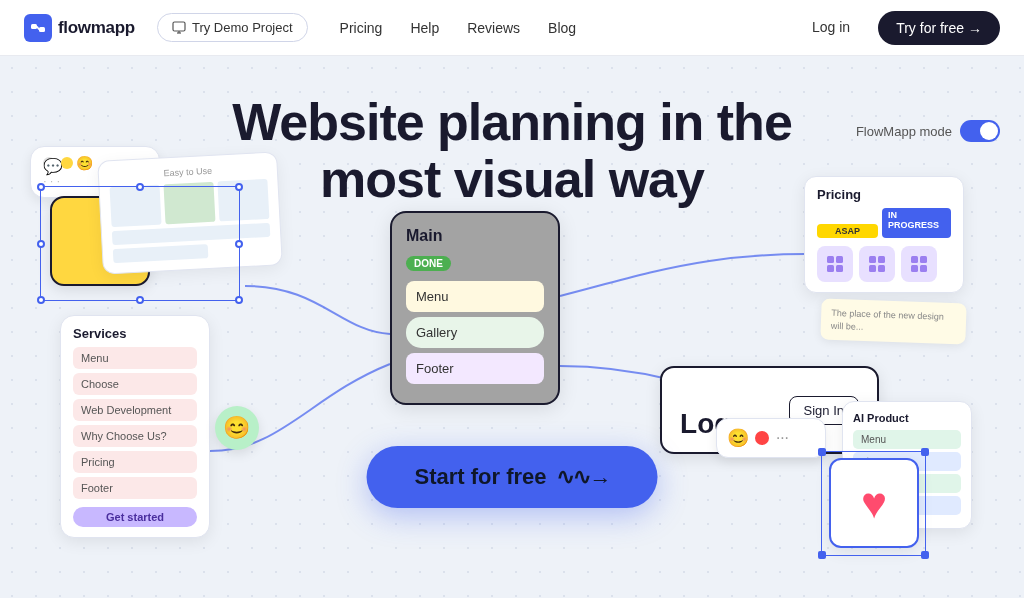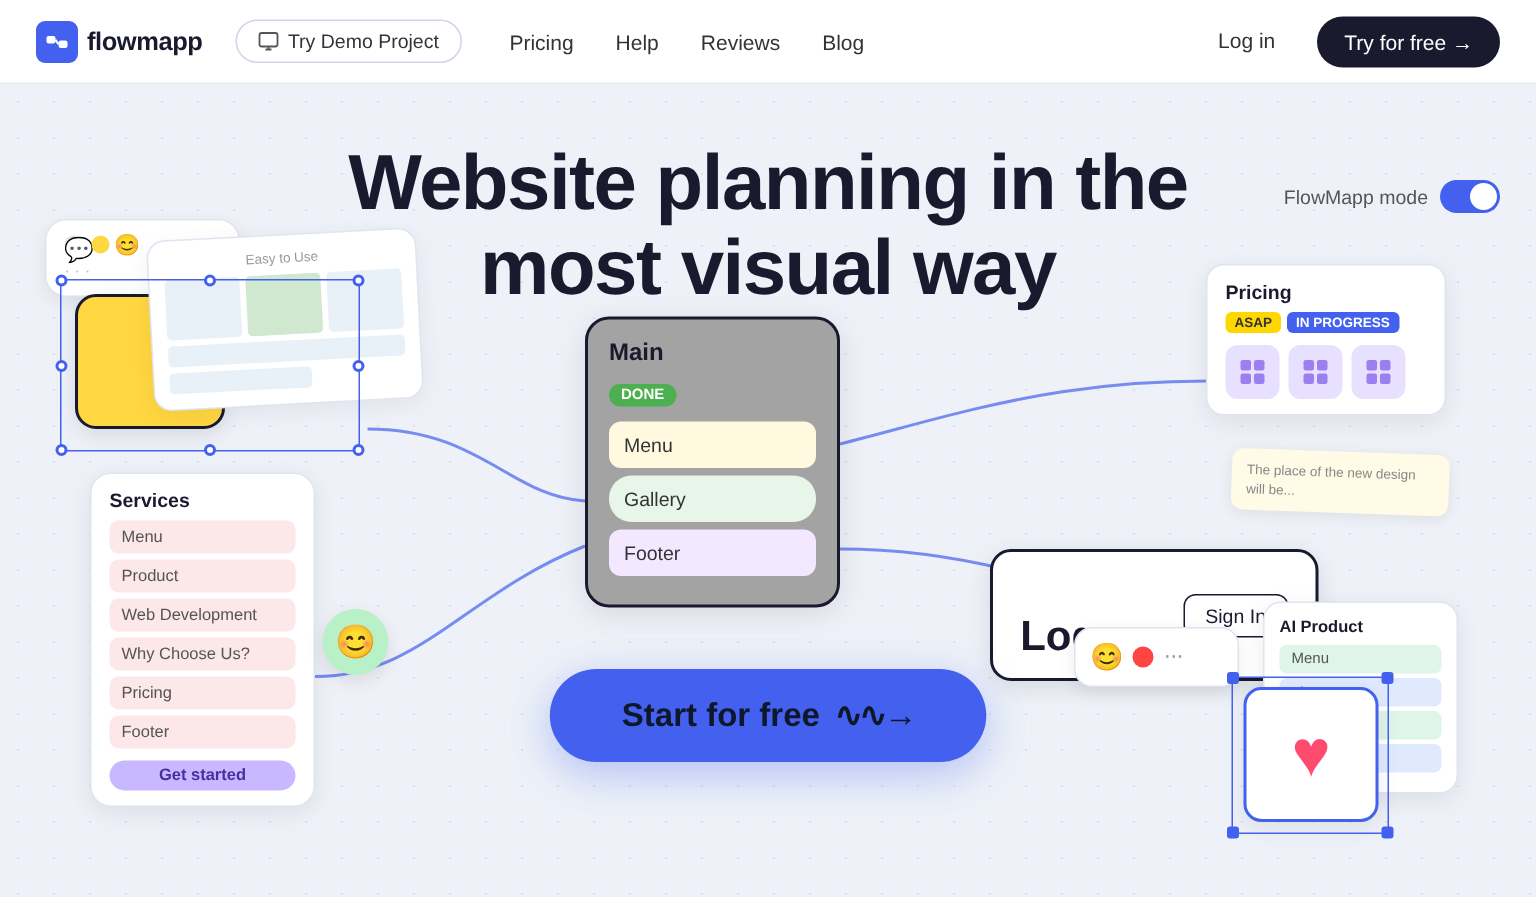--- a/index.html
+++ b/index.html
@@ -303,22 +303,23 @@
     .pricing-badges {
       display: flex;
       gap: 4px;
       margin-bottom: 8px;
     }
     .badge-asap {
       background: #ffd700;
       color: #333;
       font-size: 9px;
       font-weight: 700;
-      padding: 2px 6px;
+      padding: 2px 18px;
       border-radius: 4px;
+      margin-top: 16px;
     }
     .badge-inprogress {
       background: #4361ee;
       color: #fff;
       font-size: 9px;
       font-weight: 700;
       padding: 2px 6px;
       border-radius: 4px;
     }
     .pricing-icons-row {
@@ -670,21 +671,21 @@
         <div style="width:50px;height:40px;background:#e8f0f8;border-radius:3px;"></div>
       </div>
       <div class="wf-row"></div>
       <div class="wf-row-half"></div>
     </div>
   </div>
 
   <div class="card services-card">
     <div class="services-title">Services</div>
     <div class="services-item">Menu</div>
-    <div class="services-item">Product</div>
+    <div class="services-item">Choose</div>
     <div class="services-item">Web Development</div>
     <div class="services-item">Why Choose Us?</div>
     <div class="services-item">Pricing</div>
     <div class="services-item">Footer</div>
     <div class="get-started-badge">Get started</div>
   </div>
 
   <div class="card smiley-card">😊</div>
 
   <div class="card main-card">

